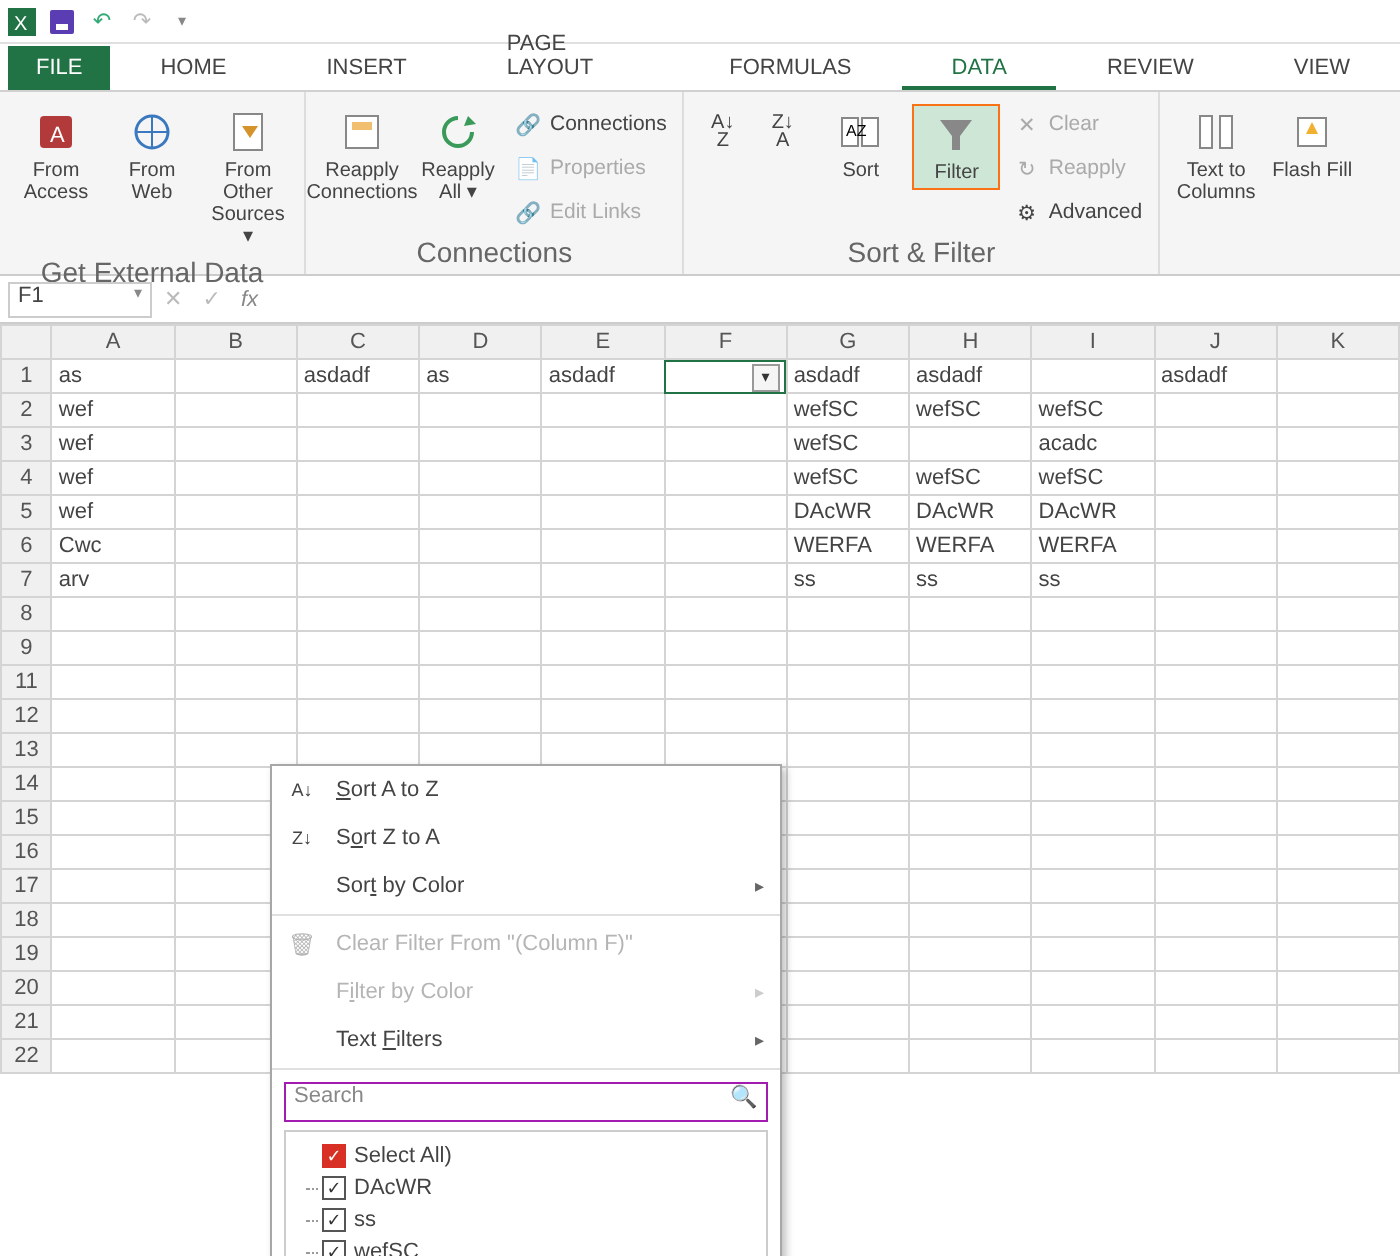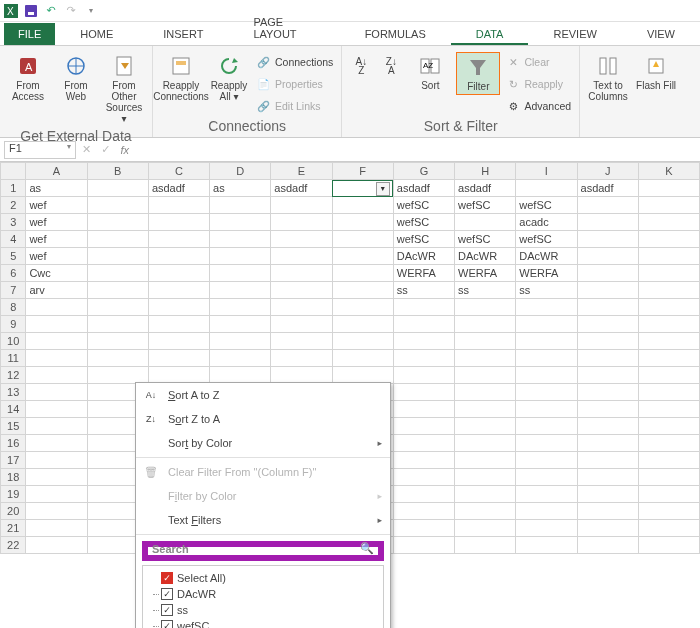--- a/index.html
+++ b/index.html
@@ -33,21 +33,21 @@
   .drop-btn { float:right; width:14px; height:14px; border:1px solid #999; background:#f5f5f5; display:flex; align-items:center; justify-content:center; font-size:8px; color:#333; margin-top:1px;}
   
   .menu { position:absolute; left:135px; top:220px; width:256px; background:#fff; border:1px solid #a7a7a7; box-shadow:2px 2px 4px rgba(0,0,0,0.25); }
   .menu-row { display:flex; align-items:center; height:24px; padding:0 8px 0 32px; font-size:11px; color:#444; position:relative; cursor:pointer;}
   .menu-row.disabled { color:#b5b5b5; cursor:default;}
   .menu-row .arrow { position:absolute; right:8px; font-size:9px; color:#666;}
   .menu-row.disabled .arrow { color:#ccc;}
   .menu-row .mi { position:absolute; left:6px; width:18px; height:18px; display:flex; align-items:center; justify-content:center;}
   .menu-sep { height:1px; background:#e0e0e0; margin:2px 0;}
   .search-row { padding:4px 6px; }
-  .searchbox { width:100%; height:20px; border:6px solid #a21caf; display:flex; align-items:flex-end; padding:0 4px; font-size:11px; color:#888; justify-content:space-between;font-weight:bold;}
+  .searchbox { width:100%; height:20px; border:1px solid #a21caf; display:flex; align-items:flex-start; padding:0 4px; font-size:11px; color:#888; justify-content:space-between;}
   .checklist { height:150px; border:1px solid #ccc; margin:0 6px; padding:4px 6px; overflow:auto;}
   .check-row { display:flex; align-items:center; gap:4px; font-size:11px; height:16px; padding-left:12px; position:relative;}
   .check-row::before { content:""; position:absolute; left:4px; top:8px; width:6px; border-top:1px dotted #999;}
   .check-row.first::before { display:none;}
   .chk { width:12px; height:12px; border:1px solid #555; background:#fff; display:flex; align-items:center; justify-content:center; font-size:9px; color:#333;}
   .chk.all { background:#d93025; color:#fff; border-color:#d93025;}
   .under { text-decoration:underline;}
   svg { display:block; }
   .col-ch { width:53px;}
 </style>
@@ -388,34 +388,20 @@
           <td></td>
           <td></td>
           <td></td>
           <td></td>
           <td></td>
           <td></td>
           <td></td>
           <td></td>
         </tr>
         <tr>
-          <th class="rowhead">10</th>
-          <td></td>
-          <td></td>
-          <td></td>
-          <td></td>
-          <td></td>
-          <td></td>
-          <td></td>
-          <td></td>
-          <td></td>
-          <td></td>
-          <td></td>
-        </tr>
-        <tr>
           <th class="rowhead">11</th>
           <td></td>
           <td></td>
           <td></td>
           <td></td>
           <td></td>
           <td></td>
           <td></td>
           <td></td>
           <td></td>

